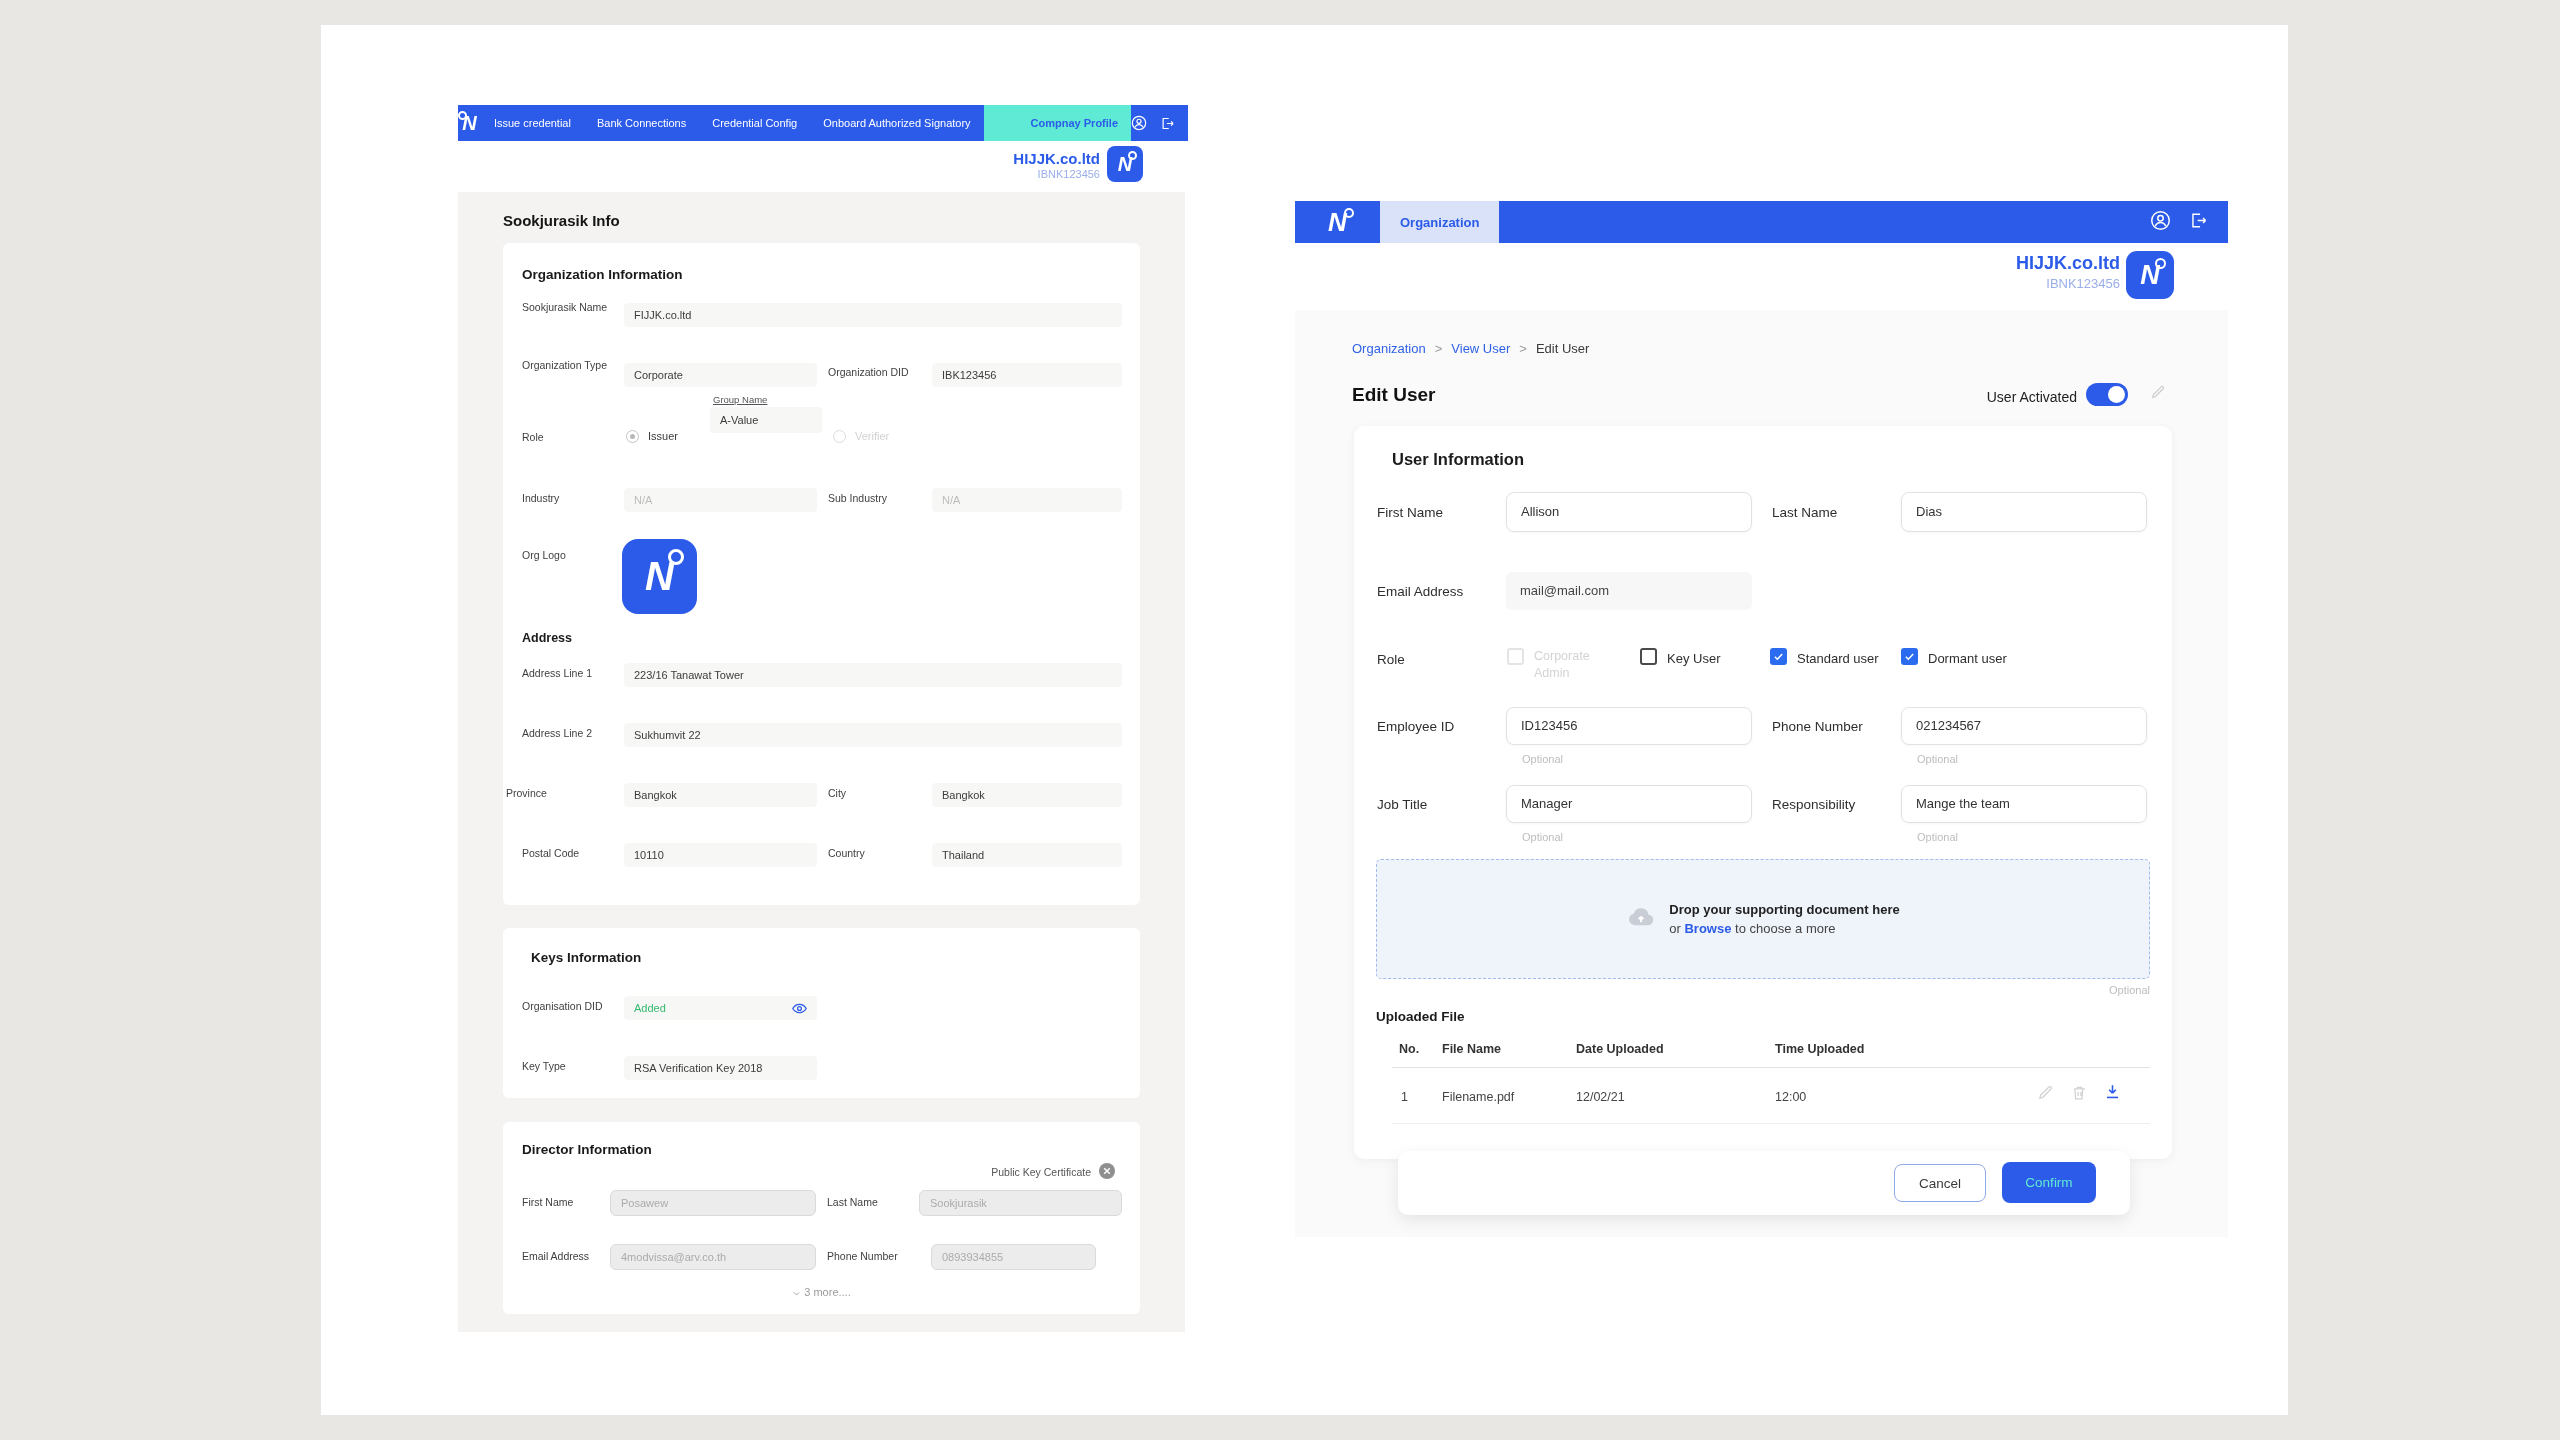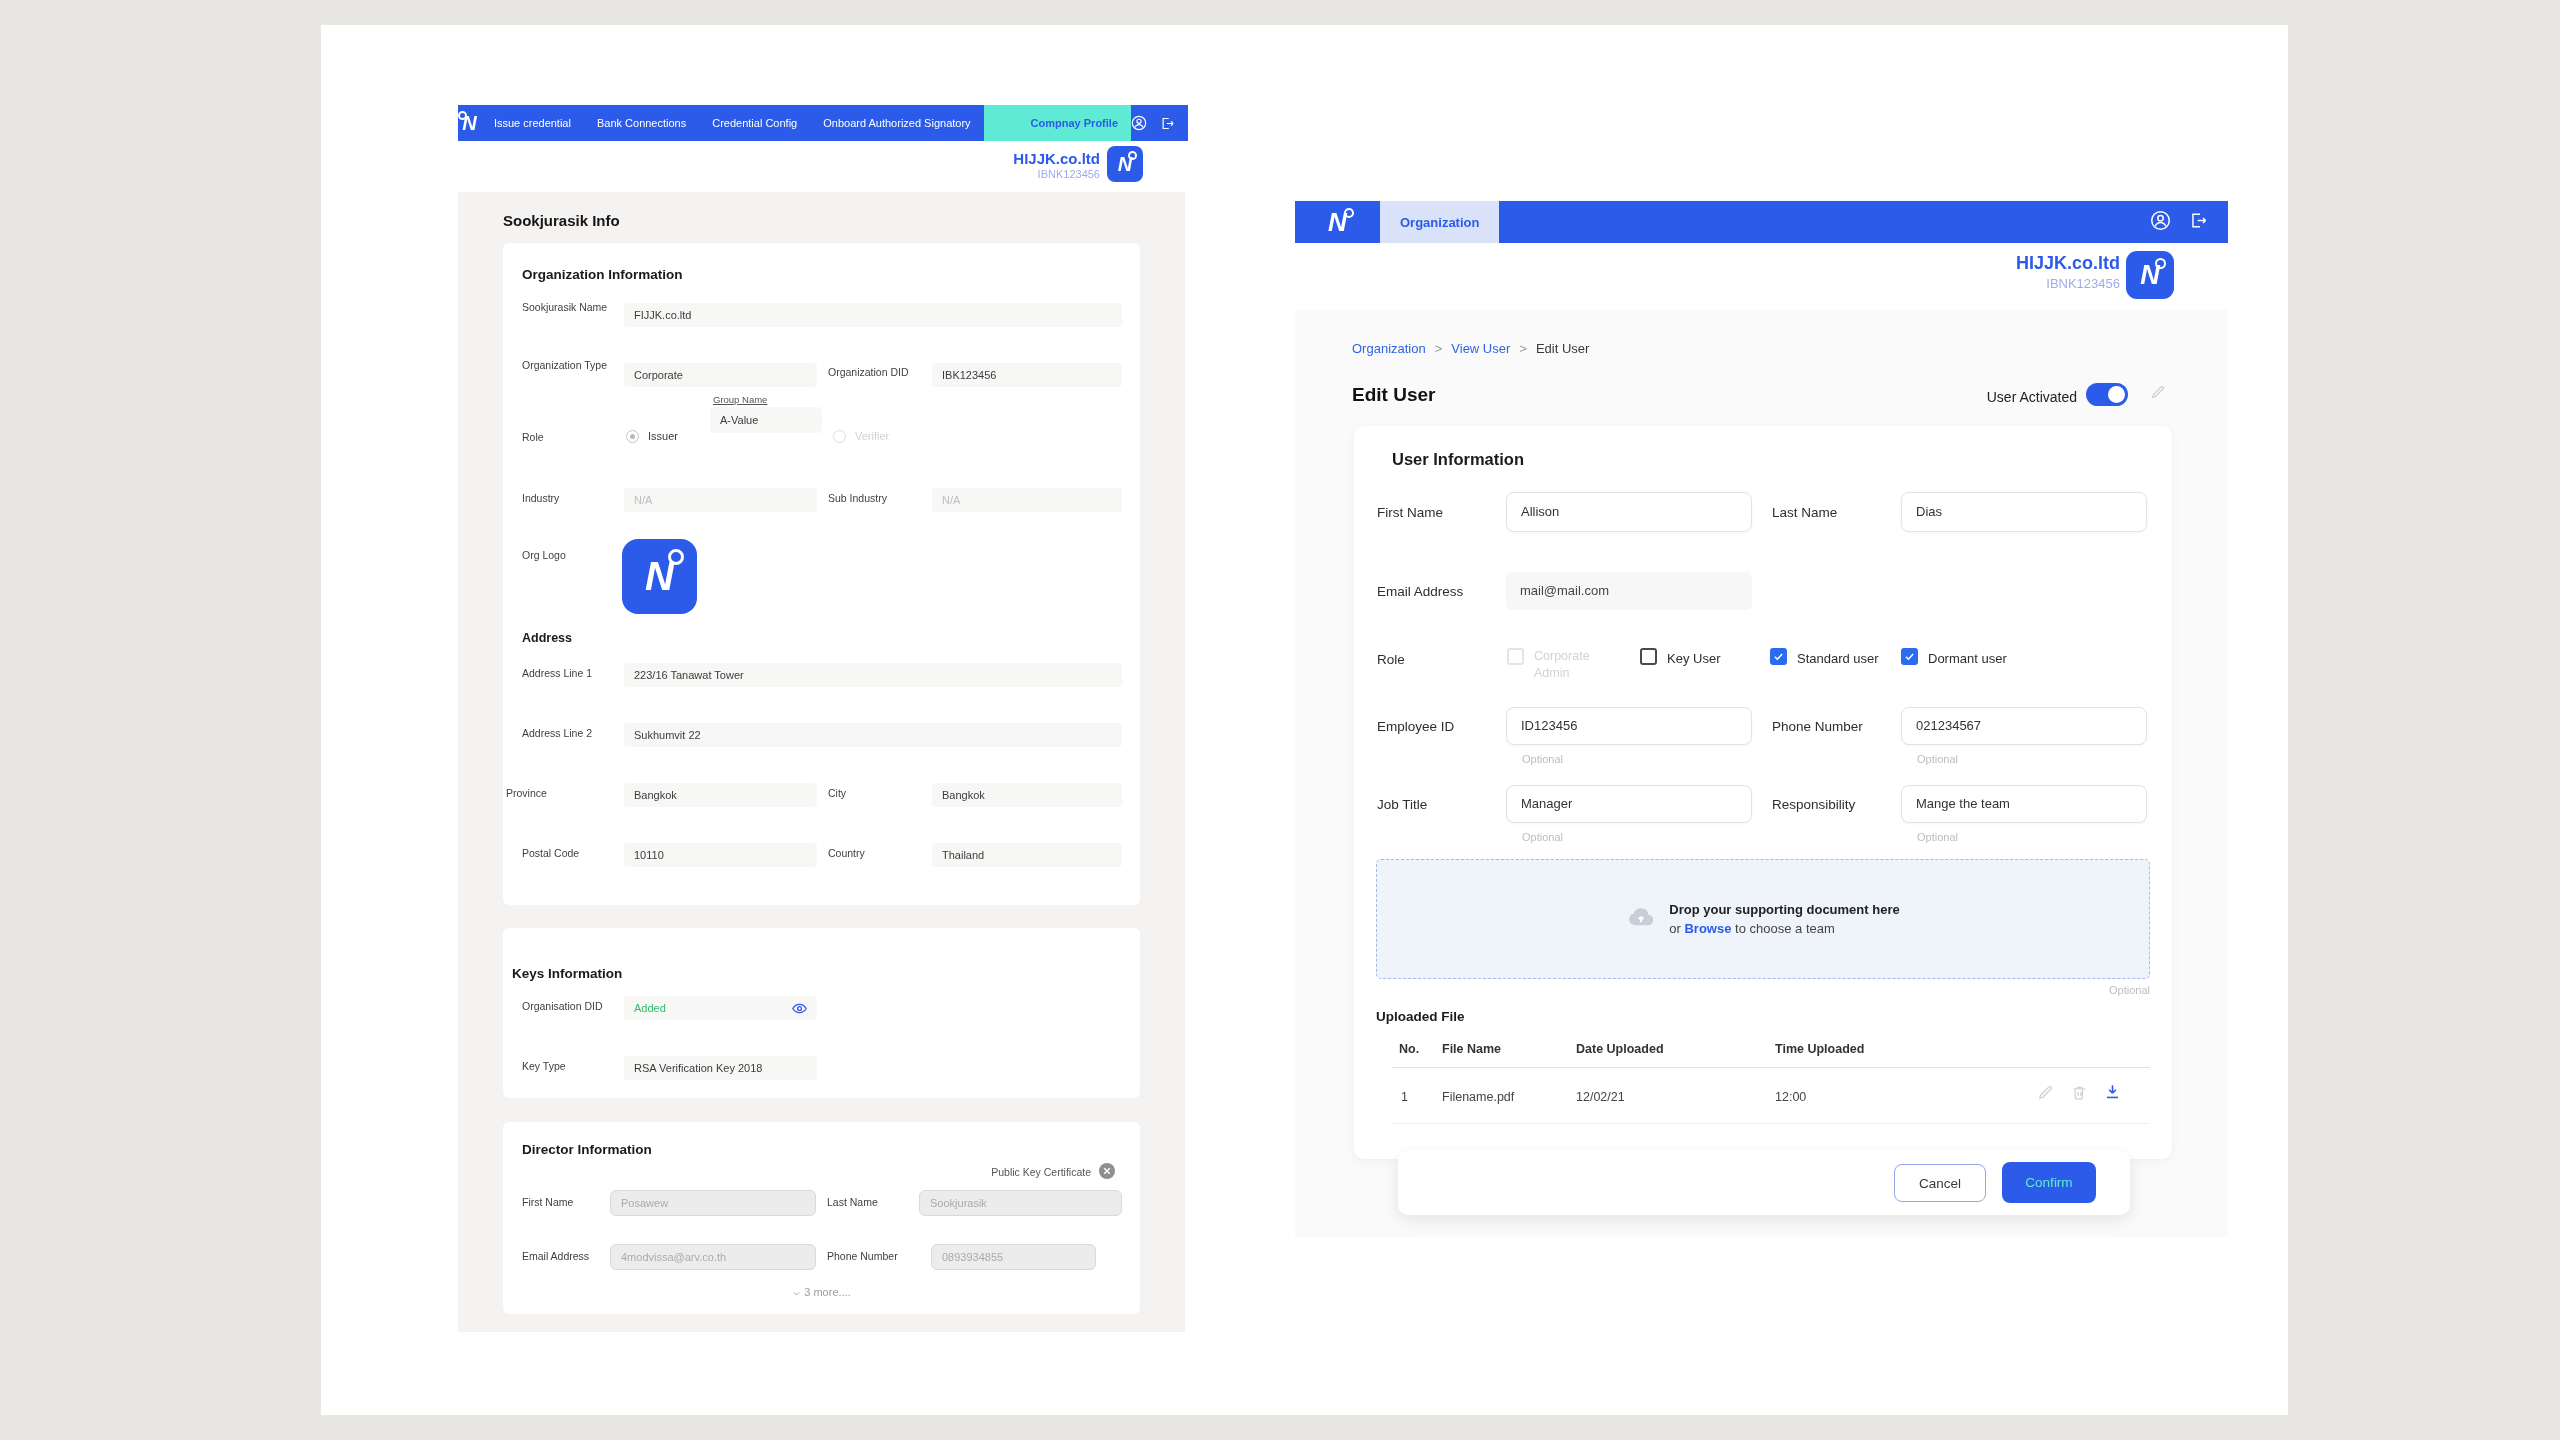--- a/index.html
+++ b/index.html
@@ -166,21 +166,21 @@
     <div class="l-label" style="left:325px;top:544px;">City</div>
     <div class="l-field" style="left:429px;top:540px;width:190px;">Bangkok</div>
 
     <div class="l-label" style="left:19px;top:604px;">Postal Code</div>
     <div class="l-field" style="left:121px;top:600px;width:193px;">10110</div>
     <div class="l-label" style="left:325px;top:604px;">Country</div>
     <div class="l-field" style="left:429px;top:600px;width:190px;">Thailand</div>
   </div>
 
   <div class="l-card" style="left:503px;top:928px;width:637px;height:170px;">
-    <div class="l-h2" style="left:9px;top:22px;margin-top:16px;">Keys Information</div>
+    <div class="l-h2" style="left:28px;top:22px;">Keys Information</div>
     <div class="l-label" style="left:19px;top:72px;">Organisation DID</div>
     <div class="l-field" style="left:121px;top:68px;width:193px;">
       <span class="green">Added</span>
     </div>
     <span class="eye-btn" style="left:288px;top:72px;">
       <svg width="17" height="17" viewBox="0 0 24 24" fill="none" stroke="#2B5BE8" stroke-width="1.8">
           <path d="M2.5 12S6 6.2 12 6.2 21.5 12 21.5 12 18 17.8 12 17.8 2.5 12 2.5 12z"></path>
           <circle cx="12" cy="12" r="2.7"></circle>
         </svg>
     </span>
@@ -309,21 +309,21 @@
     <div class="dropzone">
       <div class="dz-inner">
         <span>
           <svg width="30" height="30" viewBox="0 0 24 24">
               <path fill="#C9CDD6" d="M7 18.5a4.6 4.6 0 0 1-.9-9.1A6.1 6.1 0 0 1 18 10.1a4.2 4.2 0 0 1-.9 8.4H7z"></path>
               <path d="M12 16.2v-4.4m0 0-1.9 1.9m1.9-1.9 1.9 1.9" stroke="#fff" stroke-width="1.6" fill="none"></path>
             </svg>
         </span>
         <div>
           <div class="dz-t1">Drop your supporting document here</div>
-          <div class="dz-t2"><span>or</span> <span class="dz-browse">Browse</span> <span>to choose a team</span></div>
+          <div class="dz-t2"><span>or</span> <span class="dz-browse">Browse</span> <span>to choose a more</span></div>
         </div>
       </div>
     </div>
     <div class="hint" style="right:22px;top:558px;">Optional</div>
 
     <div class="r-h2" style="left:22px;top:583px;font-size:13.5px;">Uploaded File</div>
 
     <div class="tbl-h" style="left:45px;top:616px;">No.</div>
     <div class="tbl-h" style="left:88px;top:616px;">File Name</div>
     <div class="tbl-h" style="left:222px;top:616px;">Date Uploaded</div>

